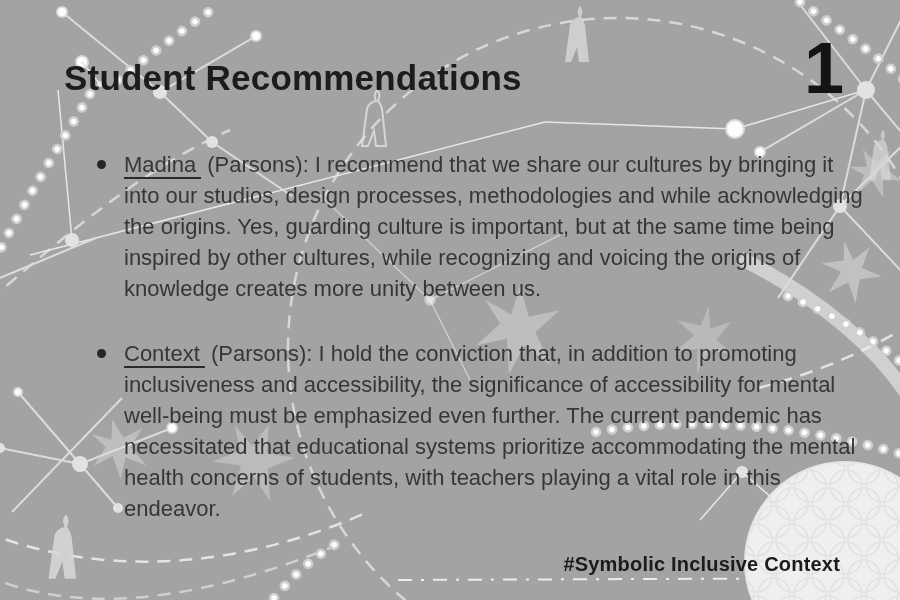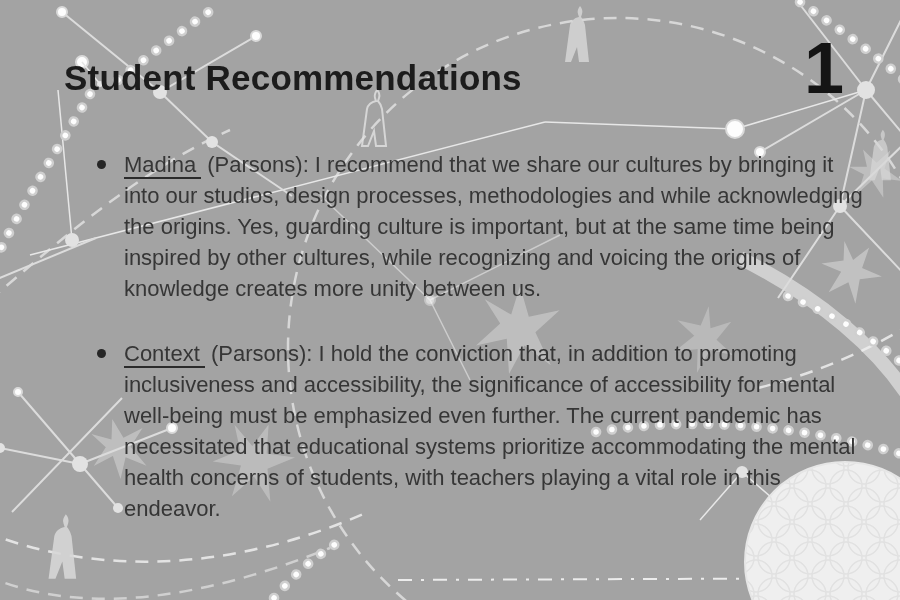--- a/index.html
+++ b/index.html
@@ -182,14 +182,15 @@
         <span class="speaker">Madina</span>
         <span>(Parsons): I recommend that we share our cultures by bringing it into our studios, design processes, methodologies and while acknowledging the origins. Yes, guarding culture is important, but at the same time being inspired by other cultures, while recognizing and voicing the origins of knowledge creates more unity between us.</span>
       </li>
       <li>
         <span class="bullet-dot"></span>
         <span class="speaker">Context</span>
         <span>(Parsons): I hold the conviction that, in addition to promoting inclusiveness and accessibility, the significance of accessibility for mental well-being must be emphasized even further. The current pandemic has necessitated that educational systems prioritize accommodating the mental health concerns of students, with teachers playing a vital role in this endeavor.</span>
       </li>
     </ul>
 
+    <div class="hashtag">#Symbolic Inclusive Context</div>
   </div>
 </div>
 
 </body></html>

